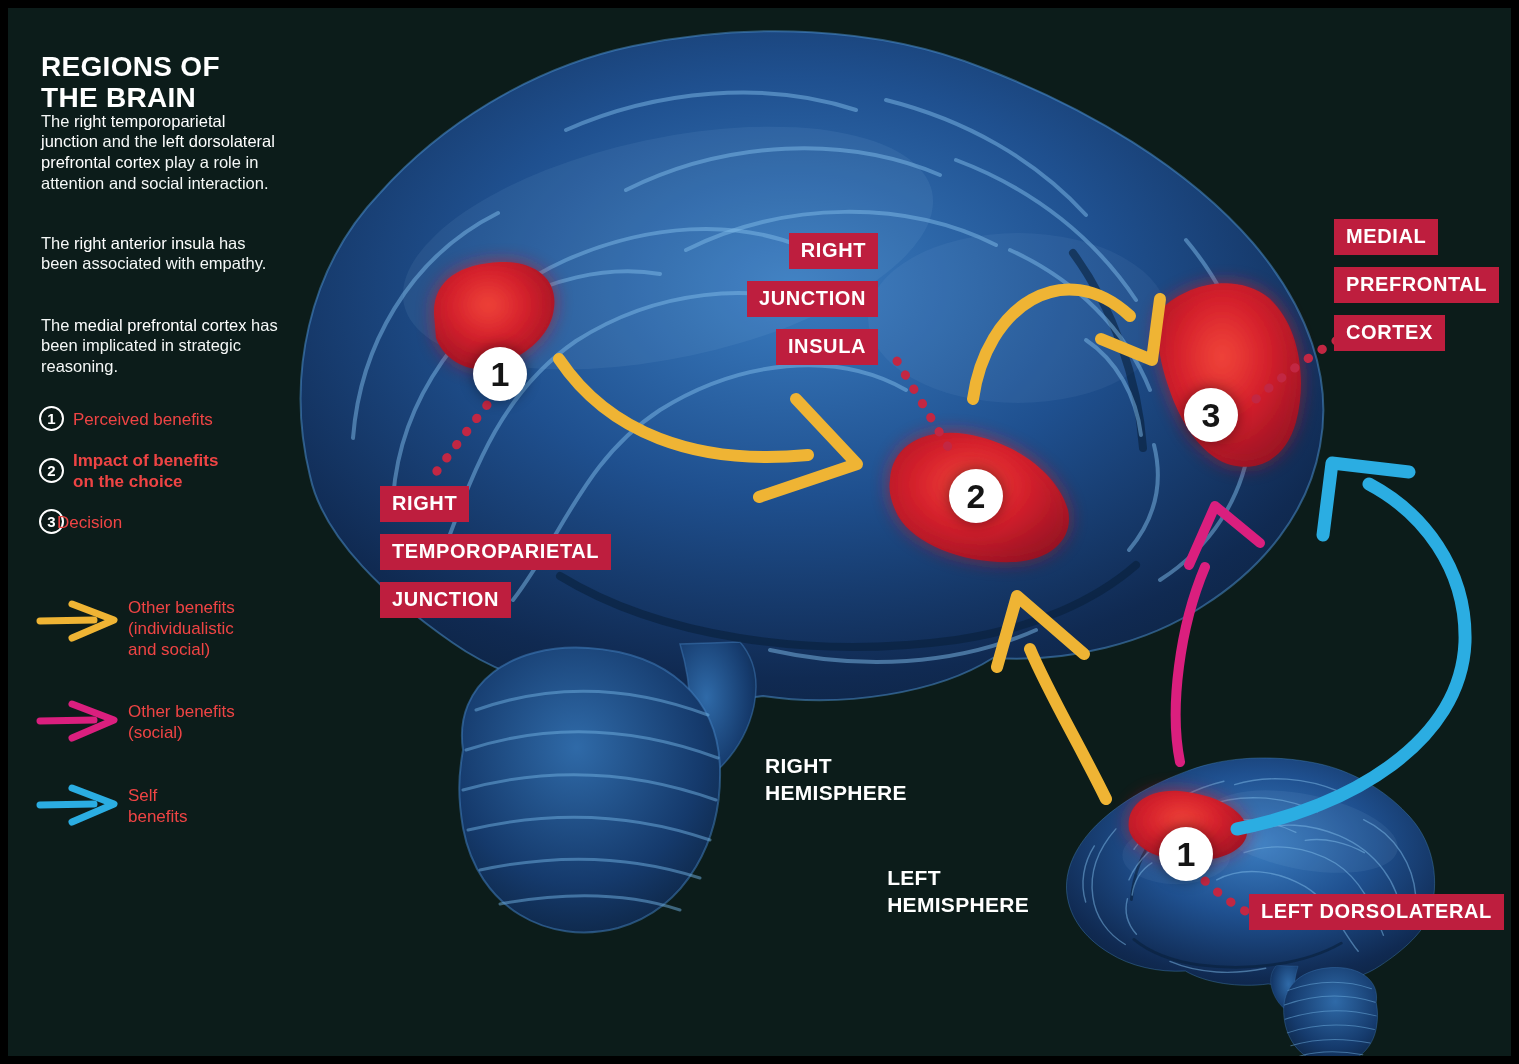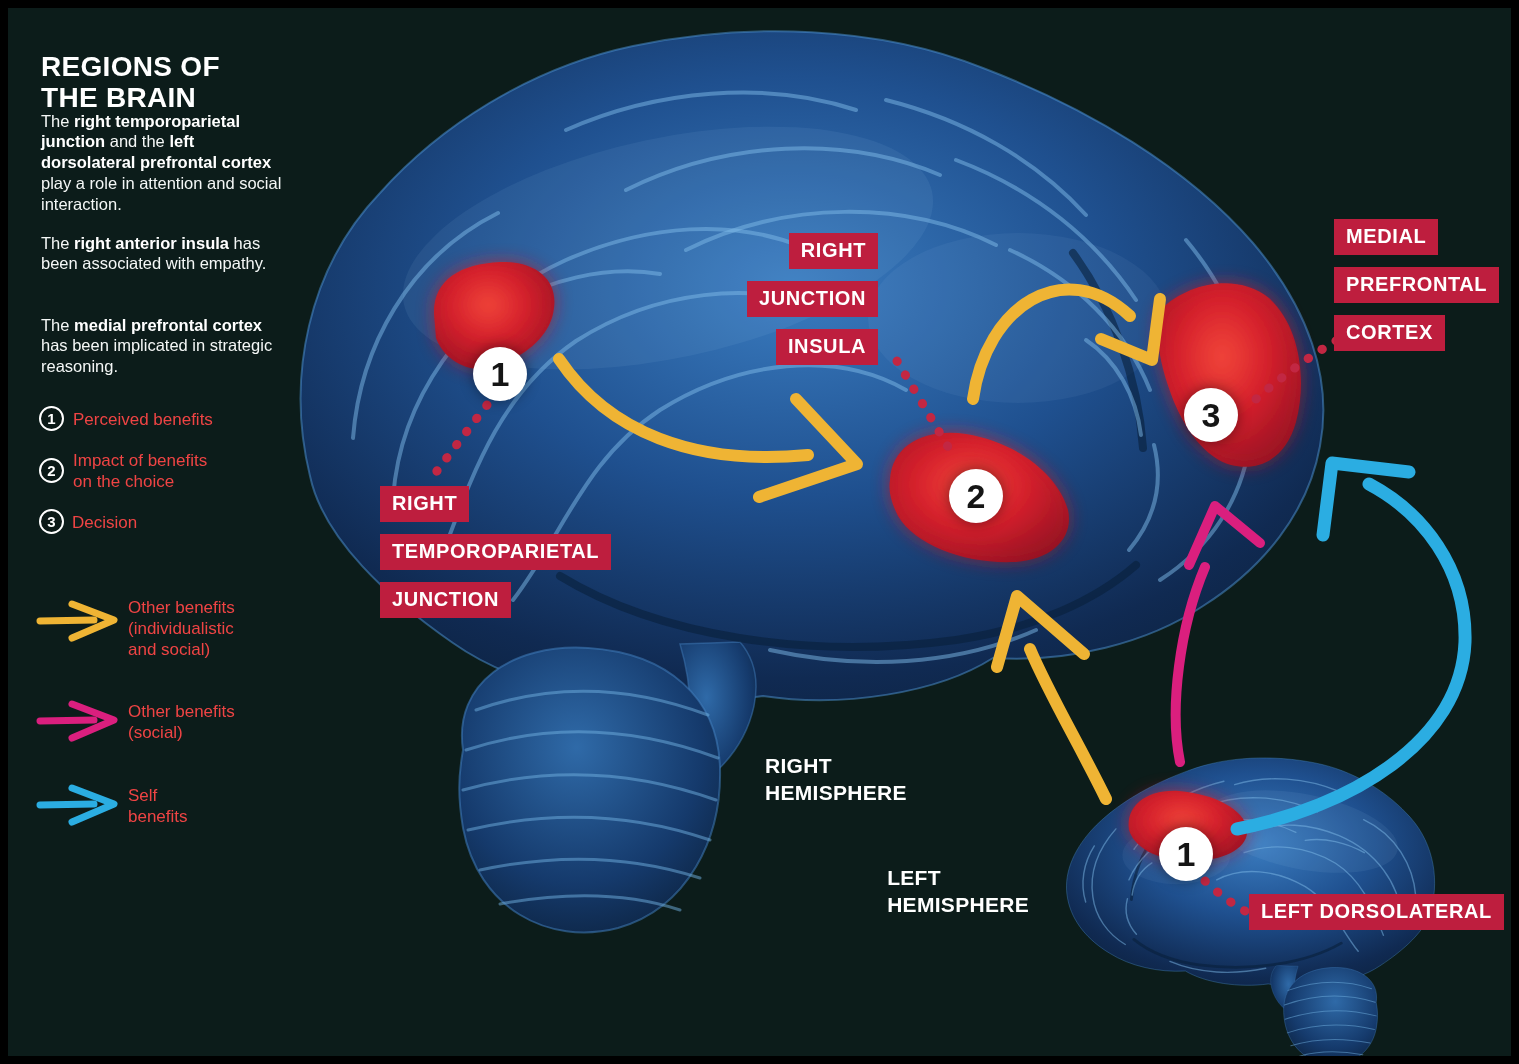--- a/index.html
+++ b/index.html
@@ -9,21 +9,21 @@
     box-sizing:border-box;border:8px solid #000;
     font-family:"Liberation Sans", sans-serif;
     color:#fff;
   }
   #scene{position:absolute;left:0;top:0;width:1519px;height:1064px;}
   .abs{position:absolute;}
   .pre{white-space:pre-line;}
   
   .title{font-size:28px;font-weight:700;line-height:1.12;letter-spacing:.3px;}
   .para{font-size:16.5px;line-height:1.26;width:242px;font-weight:400;color:#f4f7f6;}
-  .para .b{font-weight:700;color:#fff;margin-top:8px;}
+  .para .b{font-weight:400;color:#fff;margin-top:8px;}
   .num-badge{
     width:25px;height:25px;border-radius:50%;
     background:#0b1917;border:2.5px solid #fff;color:#fff;
     display:flex;align-items:center;justify-content:center;
     font-size:15px;font-weight:700;box-sizing:border-box;
   }
   .leg-label{font-size:17px;line-height:1.24;color:#ef4444;}
   
   .rlabel-group{position:absolute;display:flex;flex-direction:column;gap:12px;}
   .rlabel-group.tight{gap:7px;}
@@ -159,25 +159,25 @@
 THE BRAIN</h1>
 
     <p class="abs para" style="left:33px;top:86px;"><span>The </span><span class="b">right temporoparietal junction</span><span> and the </span><span class="b">left dorsolateral prefrontal cortex</span><span> play a role in attention and social interaction.</span></p>
     <p class="abs para" style="left:33px;top:208px;"><span>The </span><span class="b">right anterior insula</span><span> has been associated with empathy.</span></p>
     <p class="abs para" style="left:33px;top:290px;"><span>The </span><span class="b">medial prefrontal cortex</span><span> has been implicated in strategic reasoning.</span></p>
 
     <div class="abs num-badge" style="left:31px;top:398px;">1</div>
     <div class="abs leg-label" style="left:65px;top:401px;">Perceived benefits</div>
 
     <div class="abs num-badge" style="left:31px;top:450px;">2</div>
-    <div class="abs leg-label pre" style="left:65px;top:442px;">Impact of benefits
+    <div class="abs leg-label pre" style="left:65px;top:442px;font-weight:bold;">Impact of benefits
 on the choice</div>
 
     <div class="abs num-badge" style="left:31px;top:501px;">3</div>
-    <div class="abs leg-label" style="left:64px;top:504px;">Decision</div>
+    <div class="abs leg-label" style="left:49px;top:504px;">Decision</div>
 
     <svg class="abs" style="left:28px;top:592px;" width="92" height="42" viewBox="0 0 92 42">
       <line x1="4" y1="21" x2="58" y2="20" stroke-width="7" stroke-linecap="round" stroke="#efb434"></line>
       <polyline points="36,4 78,20 36,38" fill="none" stroke-width="7" stroke-linecap="round" stroke-linejoin="round" stroke="#efb434"></polyline>
     </svg>
     <div class="abs leg-label pre" style="left:120px;top:589px;">Other benefits
 (individualistic
 and social)</div>
 
     <svg class="abs" style="left:28px;top:692px;" width="92" height="42" viewBox="0 0 92 42">

